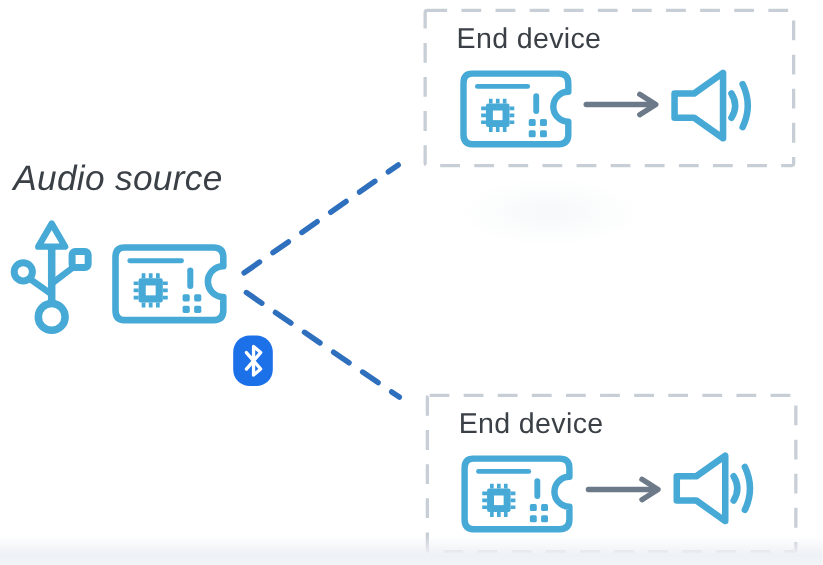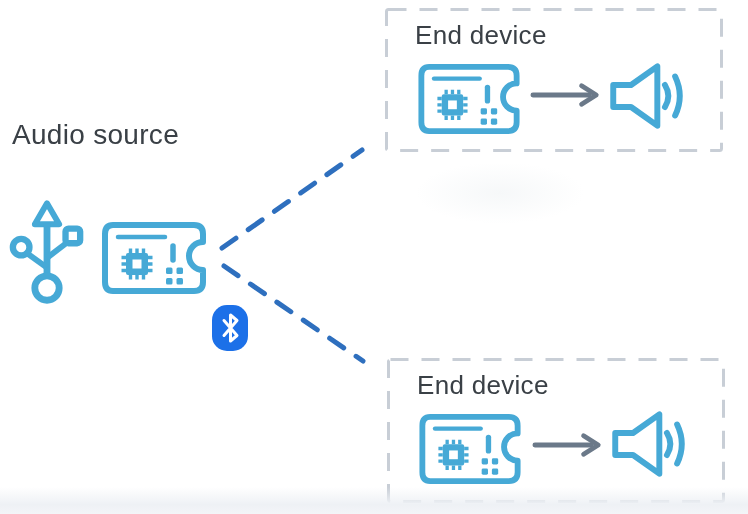--- a/index.html
+++ b/index.html
@@ -9,21 +9,21 @@
     --arrow-gray:#6b7989;
     --box-dash:#c8ced6;
     --text-color:#3a4046;
     --page-bg:#ffffff;
   }
   html,body{margin:0;padding:0;}
   body{background:var(--page-bg);font-family:"Liberation Sans",sans-serif;}
   .canvas{position:relative;width:748px;height:514px;background:var(--page-bg);overflow:hidden;}
   .abs{position:absolute;}
   .label{position:absolute;color:var(--text-color);font-weight:500;letter-spacing:.3px;white-space:nowrap;}
-  .audio-label{left:12px;top:119px;font-size:28px;}
+  .audio-label{left:12px;top:144px;font-size:32px;font-style:italic;}
   .ed-label{left:30px;top:12px;font-size:26px;}
   .ed-box{position:absolute;}
   .box-border{position:absolute;left:0;top:0;width:100%;height:100%;}
   svg{display:block;overflow:visible;}
   .stroke-blue{stroke:var(--icon-blue);fill:none;}
   .fill-blue{fill:var(--icon-blue);stroke:none;}
   .fill-white{fill:#ffffff;stroke:none;}
   .stroke-dash{stroke:var(--dash-blue);fill:none;stroke-dasharray:17 15;}
   .stroke-gray{stroke:var(--arrow-gray);fill:none;}
   .stroke-boxdash{stroke:var(--box-dash);fill:none;stroke-dasharray:18 13;}

